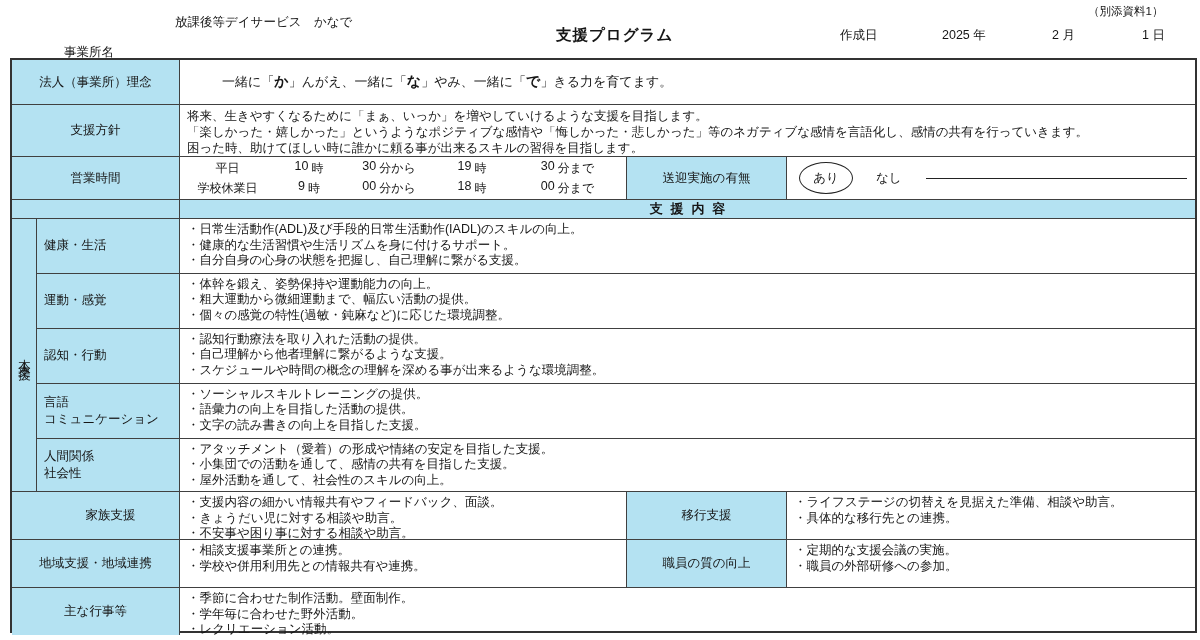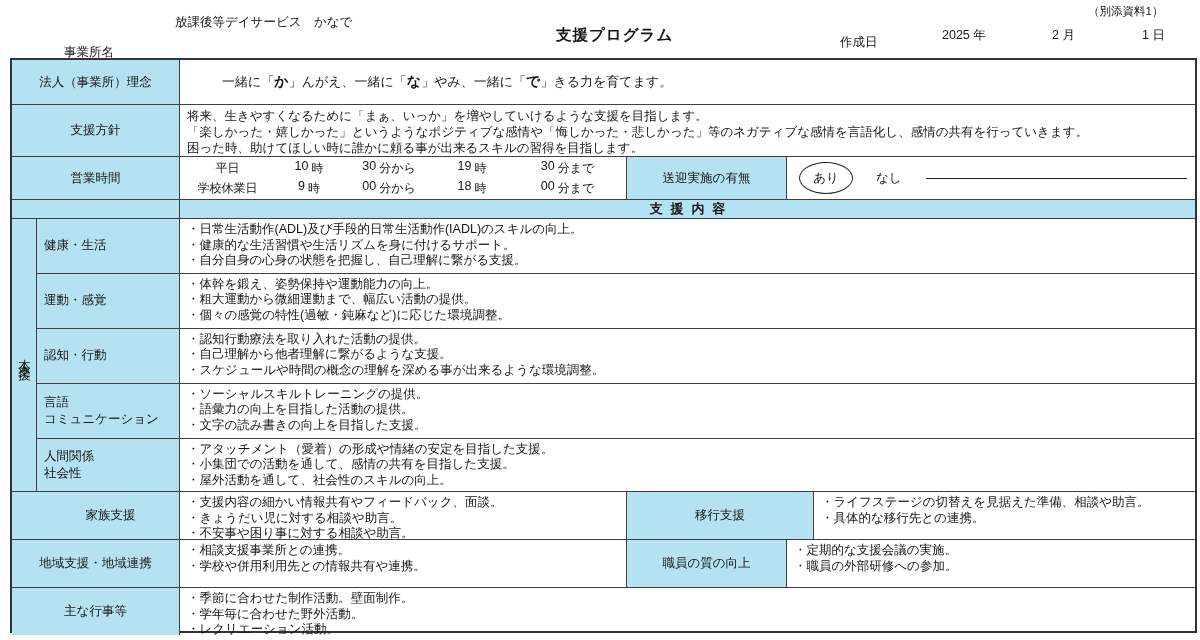--- a/index.html
+++ b/index.html
@@ -53,21 +53,21 @@
   .psrow.last{border-bottom:none;flex:1;}
 </style>
 </head>
 <body>
 
 <div id="topbar">
   <span class="abs note" style="left:1088px;top:4px;">（別添資料1）</span>
   <span class="abs hlabel" style="left:64px;top:44px;font-family:Liberation Mono, monospace;">事業所名</span>
   <span class="abs hlabel" style="left:175px;top:14px;">放課後等デイサービス　かなで</span>
   <span class="abs doc-title" style="left:556px;top:25px;">支援プログラム</span>
-  <span class="abs hlabel" style="left:840px;top:34px;">作成日</span>
+  <span class="abs hlabel" style="left:840px;top:27px;">作成日</span>
   <span class="abs hlabel" style="left:942px;top:27px;">2025 年</span>
   <span class="abs hlabel" style="left:1052px;top:27px;">2 月</span>
   <span class="abs hlabel" style="left:1142px;top:27px;">1 日</span>
 </div>
 
 <div id="tbl">
 
   <div class="row" style="height:45px;">
     <div class="cell lbl blue br" style="width:168px;">法人（事業所）理念</div>
     <div class="cell content phil" style="flex:1;">
@@ -175,21 +175,21 @@
     </div>
   </div>
 
   <div class="row" style="height:48px;">
     <div class="cell lbl blue br" style="width:168px;padding-left:30px;">家族支援</div>
     <div class="cell content items br" style="width:447px;">
       <div>・支援内容の細かい情報共有やフィードバック、面談。</div>
       <div>・きょうだい児に対する相談や助言。</div>
       <div>・不安事や困り事に対する相談や助言。</div>
     </div>
-    <div class="cell lbl blue br" style="width:187px;">移行支援</div>
+    <div class="cell lbl blue br" style="width:160px;">移行支援</div>
     <div class="cell content items" style="flex:1;">
       <div>・ライフステージの切替えを見据えた準備、相談や助言。</div>
       <div>・具体的な移行先との連携。</div>
     </div>
   </div>
 
   <div class="row" style="height:48px;">
     <div class="cell lbl blue br" style="width:168px;">地域支援・地域連携</div>
     <div class="cell content items br" style="width:447px;">
       <div>・相談支援事業所との連携。</div>

